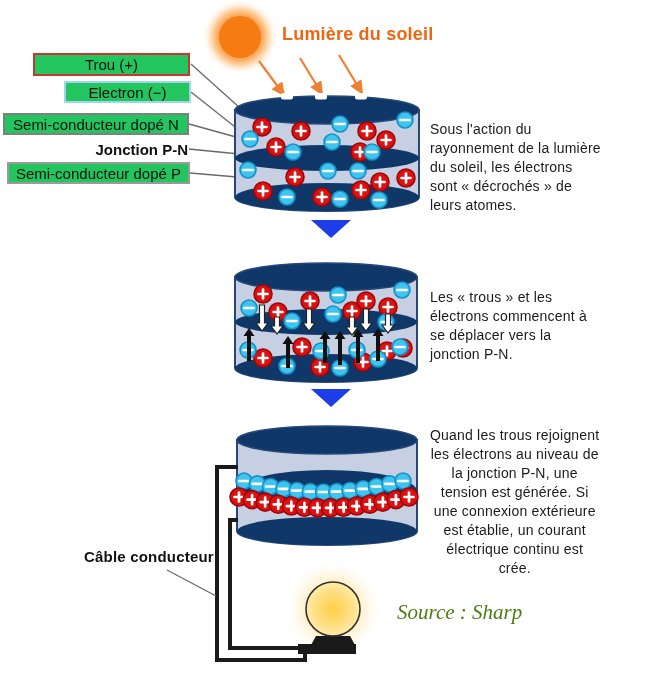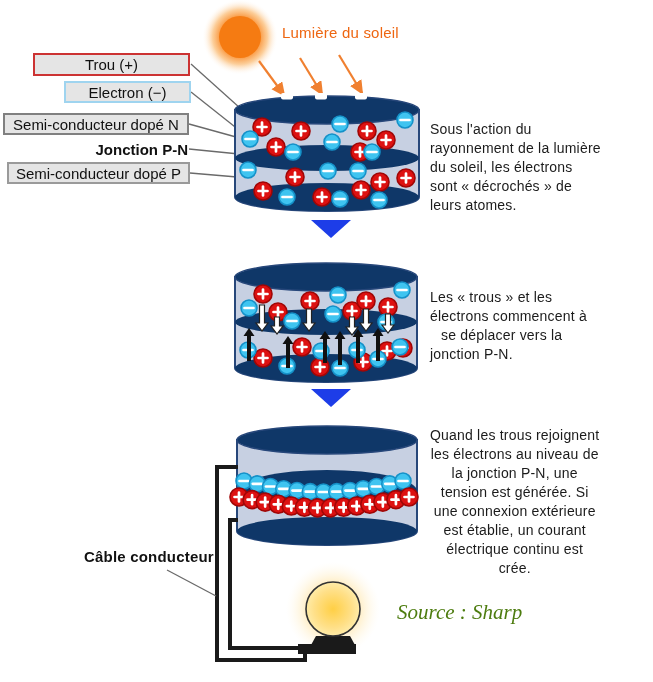--- a/index.html
+++ b/index.html
@@ -1,25 +1,25 @@
 <!DOCTYPE html>
 <html><head>
 <meta charset="utf-8">
 <style>
   html,body{margin:0;padding:0;background:#fff;}
   .canvas{position:relative;width:653px;height:682px;background:#ffffff;overflow:hidden;
           font-family:"Liberation Sans",sans-serif;}
   #diagram{position:absolute;left:0;top:0;}
-  .lbox{position:absolute;box-sizing:border-box;background:#e5e5e5;border:2px solid #888;
+  .lbox{position:absolute;box-sizing:border-box;background:#22c55e;border:2px solid #888;
         display:flex;align-items:center;justify-content:center;
         font-size:15px;color:#111;white-space:nowrap;}
   .lbox.noborder{border:none;background:transparent;font-weight:bold;justify-content:flex-end;}
   .para{position:absolute;font-size:14px;line-height:19px;letter-spacing:.2px;color:#1b1b1b;
         white-space:nowrap;}
-  .sun-label{position:absolute;font-size:15px;font-weight:normal;letter-spacing:.2px;}
+  .sun-label{position:absolute;font-size:18px;font-weight:bold;letter-spacing:.2px;}
   .cable-label{position:absolute;font-size:15px;font-weight:bold;color:#111;letter-spacing:.2px;}
   .source-text{position:absolute;font-family:"Liberation Serif",serif;font-style:italic;
                font-size:21px;color:#4d7c0f;}
 </style>
 </head>
 <body>
 
 <div class="canvas">
   <svg id="diagram" width="653" height="682" viewBox="0 0 653 682">
     <defs>
@@ -422,21 +422,21 @@
   <div class="para" id="stage-text-0" style="left: 430px; top: 120px;">
       <span style="display: block;">Sous l'action du</span>
       <span style="display: block;">rayonnement de la lumière</span>
       <span style="display: block;">du soleil, les électrons</span>
       <span style="display: block;">sont « décrochés » de</span>
       <span style="display: block;">leurs atomes.</span>
     </div>
   <div class="para" id="stage-text-1" style="left: 430px; top: 288px;">
       <span style="display: block;">Les « trous » et les</span>
       <span style="display: block;">électrons commencent à</span>
-      <span style="display: block; margin-left: 11px;">se déplacer vers la</span>
+      <span style="display: block;">se déplacer vers la</span>
       <span style="display: block;">jonction P-N.</span>
     </div>
   <div class="para" id="stage-text-2" style="left: 430px; top: 426px; text-align: center;">
       <span style="display: block;">Quand les trous rejoignent</span>
       <span style="display: block;">les électrons au niveau de</span>
       <span style="display: block;">la jonction P-N, une</span>
       <span style="display: block;">tension est générée. Si</span>
       <span style="display: block;">une connexion extérieure</span>
       <span style="display: block;">est établie, un courant</span>
       <span style="display: block;">électrique continu est</span>

